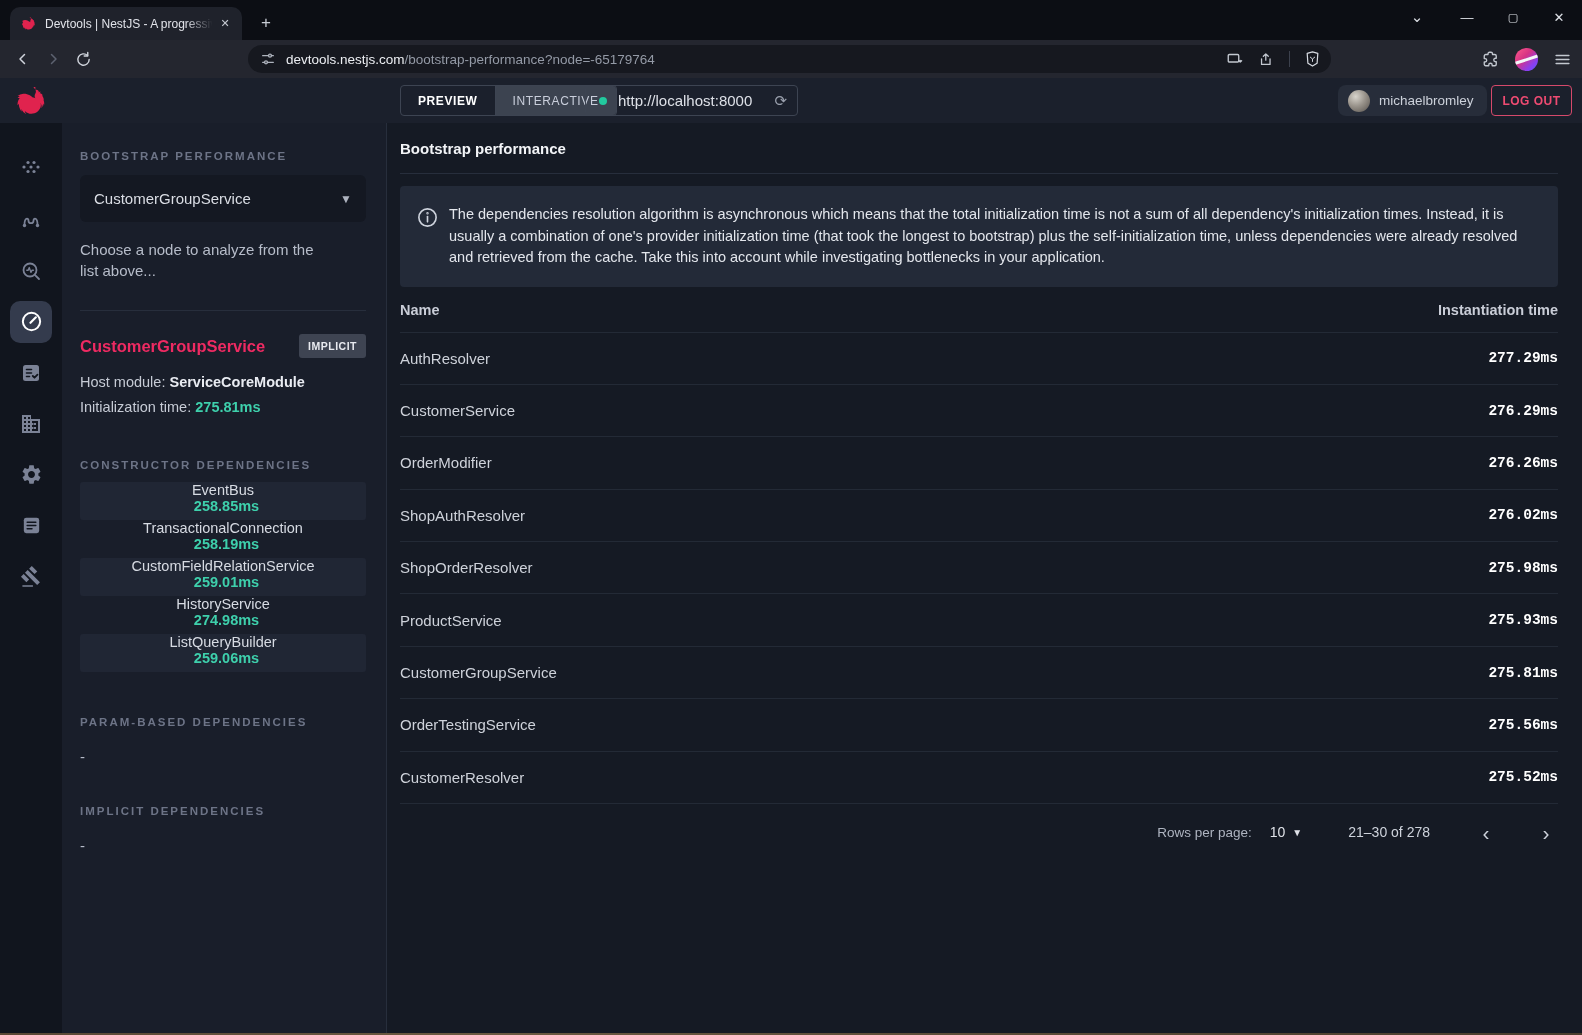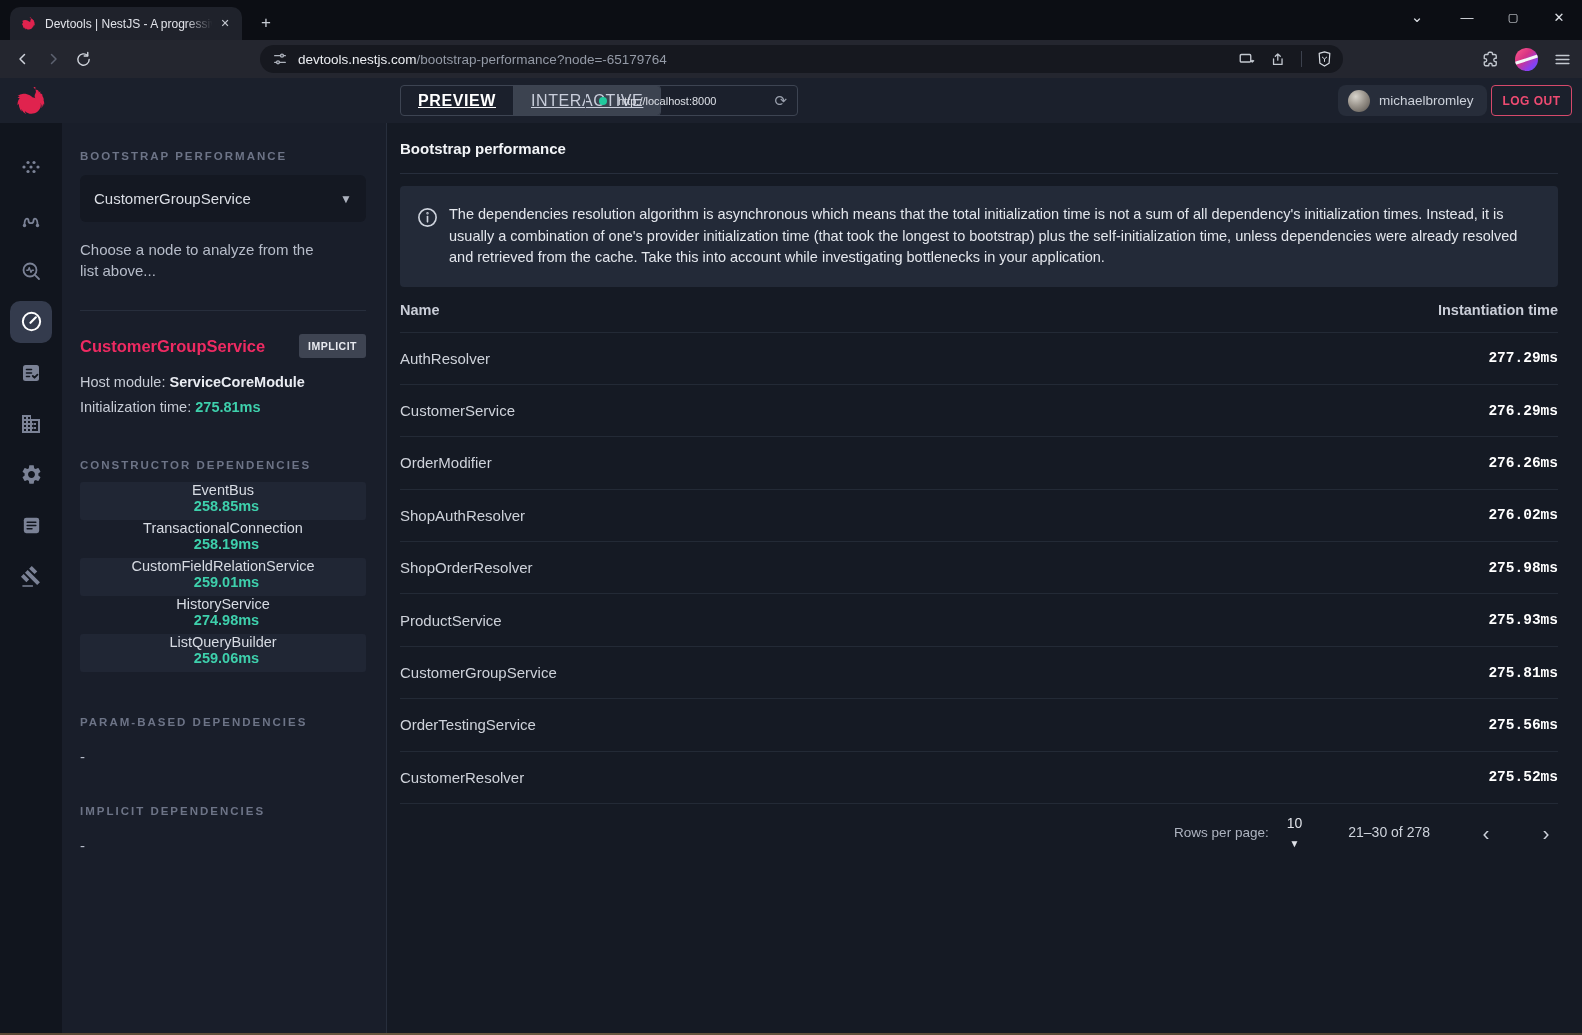--- a/index.html
+++ b/index.html
@@ -23,45 +23,45 @@
                 font-size:17px; display:flex; align-items:center; justify-content:center; cursor:pointer; }
   .win-controls { position:absolute; right:0; top:0; height:34px; display:flex; align-items:center; }
   .win-btn { width:46px; height:30px; display:flex; align-items:center; justify-content:center;
              color:#dfe2e8; font-size:13px; cursor:pointer; }
   .win-btn.search { font-size:15px; margin-right:4px; }
   .win-btn.max { font-size:11px; }
 
   .toolbar { height:38px; background:#24262f; display:flex; align-items:center; position:relative; }
   .nav-btn { width:30px; height:28px; display:flex; align-items:center; justify-content:center; cursor:pointer; }
   .nav-btn:first-child { margin-left:8px; }
-  .url-field { position:absolute; left:260px; top:5px; width:1083px; height:28px; background:#16181f;
+  .url-field { position:absolute; left:248px; top:5px; width:1083px; height:28px; background:#16181f;
                border-radius:14px; display:flex; align-items:center; padding:0 10px 0 12px; }
   .url-text { margin-left:10px; font-size:13.5px; flex:1; white-space:nowrap; overflow:hidden; }
   .url-domain { color:#eceef2; }
   .url-path { color:#949aa6; }
   .field-icons { display:flex; align-items:center; gap:14px; }
   .v-sep { width:1px; height:16px; background:#3c414d; }
   .toolbar-right { position:absolute; right:10px; top:5px; height:28px; display:flex; align-items:center; gap:15px; }
   .profile-avatar { width:23px; height:23px; border-radius:50%;
       background:linear-gradient(135deg,#ff5a8a 0%,#d63384 40%,#8a3ff0 75%,#5b5bf7 100%); position:relative; overflow:hidden; cursor:pointer; }
   .profile-avatar::after { content:""; position:absolute; left:-3px; top:10px; width:30px; height:2.5px;
       background:#f4f5f8; transform:rotate(-18deg); border-radius:2px; }
 
   
   .app-header { height:45px; background:#1b202c; position:relative; }
   .logo { position:absolute; left:13px; top:5px; }
   .seg-group { position:absolute; left:400px; top:7px; height:31px; display:flex;
                border:1px solid #3d4452; border-radius:4px; overflow:hidden; }
-  .seg { padding:0 17px; display:flex; align-items:center; font-size:16px; letter-spacing:.6px; cursor:pointer;text-decoration:underline; }
+  .seg { padding:0 17px; display:flex; align-items:center; font-size:12px; letter-spacing:.6px; cursor:pointer; }
   .seg.preview { color:#ffffff; font-weight:bold; background:transparent; }
   .seg.interactive { color:#c9cedb; background:#3c4350; border-left:1px solid #3d4452; }
   .target-box { position:absolute; left:585px; top:7px; width:213px; height:31px; border:1px solid #3d4452;
                 border-radius:4px; display:flex; align-items:center; padding:0 10px 0 13px; }
   .green-dot { width:8px; height:8px; border-radius:50%; background:#22c99e; }
-  .target-url { flex:1; margin-left:11px; font-size:11px; color:#dde0e7; }
+  .target-url { flex:1; margin-left:11px; font-size:15px; color:#dde0e7; }
   .refresh-glyph { color:#9aa0ad; font-size:15px; cursor:pointer; }
   .user-chip { position:absolute; right:95px; top:7px; width:149px; height:31px; background:#272d3a;
                border-radius:8px; display:flex; align-items:center; padding:0 10px; cursor:pointer; }
   .user-avatar { width:22px; height:22px; border-radius:50%;
                  background:radial-gradient(circle at 35% 30%,#d8d4cc 0%,#9a948c 45%,#55504b 100%); }
   .user-name { margin-left:9px; font-size:13.5px; color:#ccd1da; }
   .logout-btn { position:absolute; right:10px; top:7px; width:81px; height:31px; background:transparent;
                 border:1px solid #d6496b; border-radius:4px; color:#ef4b72; font-weight:bold;
                 font-size:12px; letter-spacing:.5px; font-family:inherit; cursor:pointer; }
 
@@ -113,21 +113,21 @@
   .info-text { font-size:14.5px; line-height:21.5px; color:#e3e6ec; }
   .perf-table { margin-top:2px; }
   .tbl-header { height:44px; display:flex; align-items:center; justify-content:space-between;
                 border-bottom:1px solid #232a36; font-size:14.5px; font-weight:bold; color:#c9cdd7; }
   .tbl-row { height:52.4px; display:flex; align-items:center; justify-content:space-between;
              border-bottom:1px solid #232a36; cursor:pointer; }
   .tbl-name { font-size:15px; color:#ced2da; }
   .tbl-time { font-size:14.5px; color:#ffffff; font-weight:bold;font-family:Liberation Mono, monospace; }
   .pagination { height:56px; display:flex; align-items:center; justify-content:flex-end; }
   .pg-label { font-size:13.5px; color:#aeb4c0; }
-  .pg-size { margin-left:18px; font-size:14px; color:#dfe2e8; display:flex; align-items:center; gap:7px; cursor:pointer;flex-direction:column; }
+  .pg-size { margin-left:18px; font-size:14px; color:#dfe2e8; display:flex; align-items:center; gap:7px; cursor:pointer; }
   .pg-size .caret { font-size:10px; color:#dfe2e8; }
   .pg-range { margin-left:46px; font-size:14px; color:#ced3dc; }
   .pg-btn { margin-left:44px; width:24px; height:24px; display:flex; align-items:center; justify-content:center;
             color:#ced3dc; font-size:21px; cursor:pointer; line-height:1; }
   .pg-btn.next { margin-left:36px; }
 
   .window-bottom-edge { position:absolute; left:0; bottom:0; width:100%; height:2px;
                         background:linear-gradient(90deg,#5a4835,#6b5a41 30%,#4a3d2d); }
 </style>
 </head>

